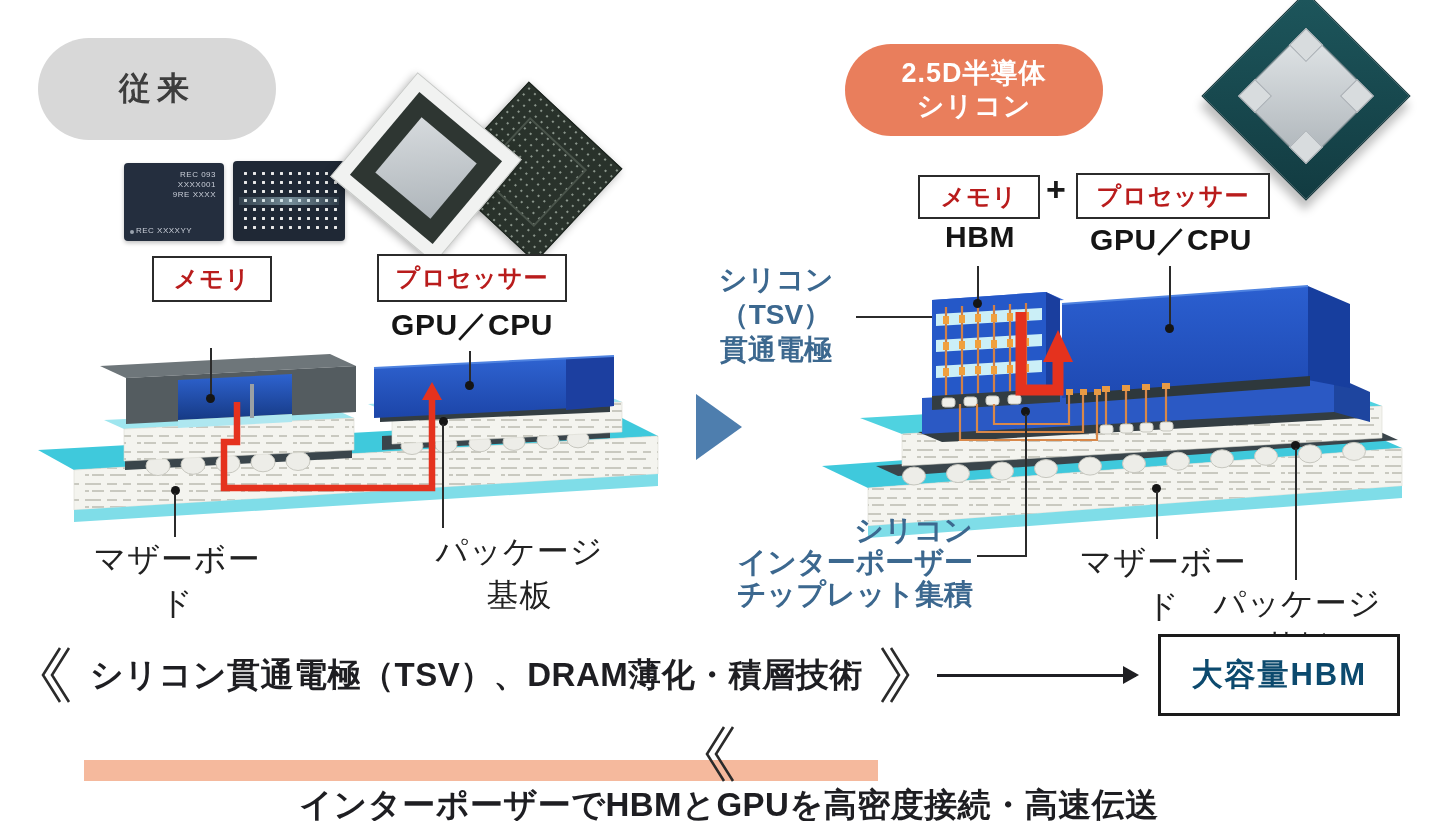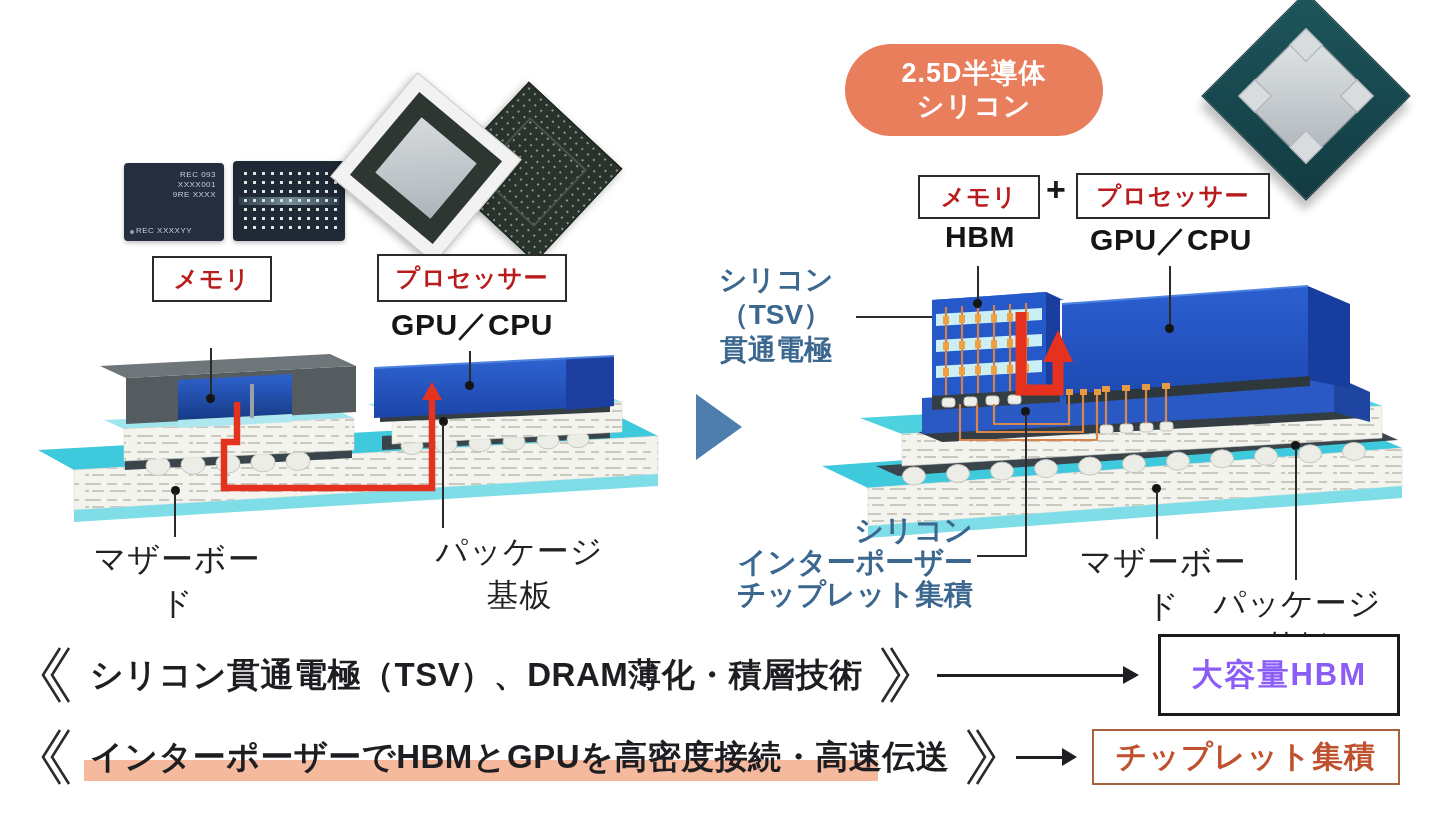--- a/index.html
+++ b/index.html
@@ -56,29 +56,30 @@
   .brow{left:40px;width:1360px;height:64px;display:flex;align-items:center;z-index:1;}
   .brow .btext{font-size:33px;font-weight:800;color:#1E1E22;letter-spacing:.5px;margin-left:18px;position:relative;z-index:1;}
   .bracket{flex:0 0 auto;}
   .grow-arrow{flex:1;height:3px;background:#1f1f23;position:relative;margin:0 22px 0 26px;}
   .grow-arrow::after{content:'';position:absolute;right:-3px;top:-8px;border-left:16px solid #1f1f23;
             border-top:9px solid transparent;border-bottom:9px solid transparent;}
   .arrow2{flex:0 0 58px;height:3px;background:#1f1f23;position:relative;margin-left:auto;margin-right:18px;}
   .arrow2::after{content:'';position:absolute;right:-3px;top:-8px;border-left:15px solid #1f1f23;
             border-top:9px solid transparent;border-bottom:9px solid transparent;}
   .rbox1{border:3px solid #1a1a1a;background:#fff;padding:17px 30px;font-size:31px;font-weight:800;
-            color:#8b5cf6;letter-spacing:2px;white-space:nowrap;}
+            color:#0c4a6e;letter-spacing:2px;white-space:nowrap;}
   .rbox2{border:2.5px solid #A9603C;background:#fff;padding:5px 22px;font-size:31px;font-weight:800;
             color:#C0512E;letter-spacing:1px;white-space:nowrap;}
 </style>
 </head>
 <body>
 
 <div id="canvas">
 
+  <div class="abs pill-gray">従来</div>
 
   <div class="abs dramchip1">
     <div class="marks">
       <div>REC 093</div>
       <div>XXXX001</div>
       <div>9RE XXXX</div>
     </div>
     <div class="bottommark">REC XXXXYY</div>
     <div class="pin"></div>
   </div>
@@ -341,21 +342,21 @@
     </svg>
     <div class="btext">シリコン貫通電極（TSV）、DRAM薄化・積層技術</div>
     <svg class="bracket" style="margin-left:16px;" width="32" height="58" viewBox="0 0 32 58">
       <polyline points="12,2 29,29 12,56" fill="none" stroke="#2b2b2b" stroke-width="2.6"></polyline>
       <polyline points="3,2 20,29 3,56" fill="none" stroke="#2b2b2b" stroke-width="2.6"></polyline>
     </svg>
     <div class="grow-arrow"></div>
     <div class="rbox1">大容量HBM</div>
   </div>
 
-  <div class="abs brow" style="top:725px;">
+  <div class="abs brow" style="top:725px;flex-direction:column;">
     <svg class="bracket" width="32" height="58" viewBox="0 0 32 58">
       <polyline points="20,2 3,29 20,56" fill="none" stroke="#2b2b2b" stroke-width="2.6"></polyline>
       <polyline points="29,2 12,29 29,56" fill="none" stroke="#2b2b2b" stroke-width="2.6"></polyline>
     </svg>
     <div class="btext">インターポーザーでHBMとGPUを高密度接続・高速伝送</div>
     <svg class="bracket" style="margin-left:16px;" width="32" height="58" viewBox="0 0 32 58">
       <polyline points="12,2 29,29 12,56" fill="none" stroke="#2b2b2b" stroke-width="2.6"></polyline>
       <polyline points="3,2 20,29 3,56" fill="none" stroke="#2b2b2b" stroke-width="2.6"></polyline>
     </svg>
     <div class="arrow2"></div>

